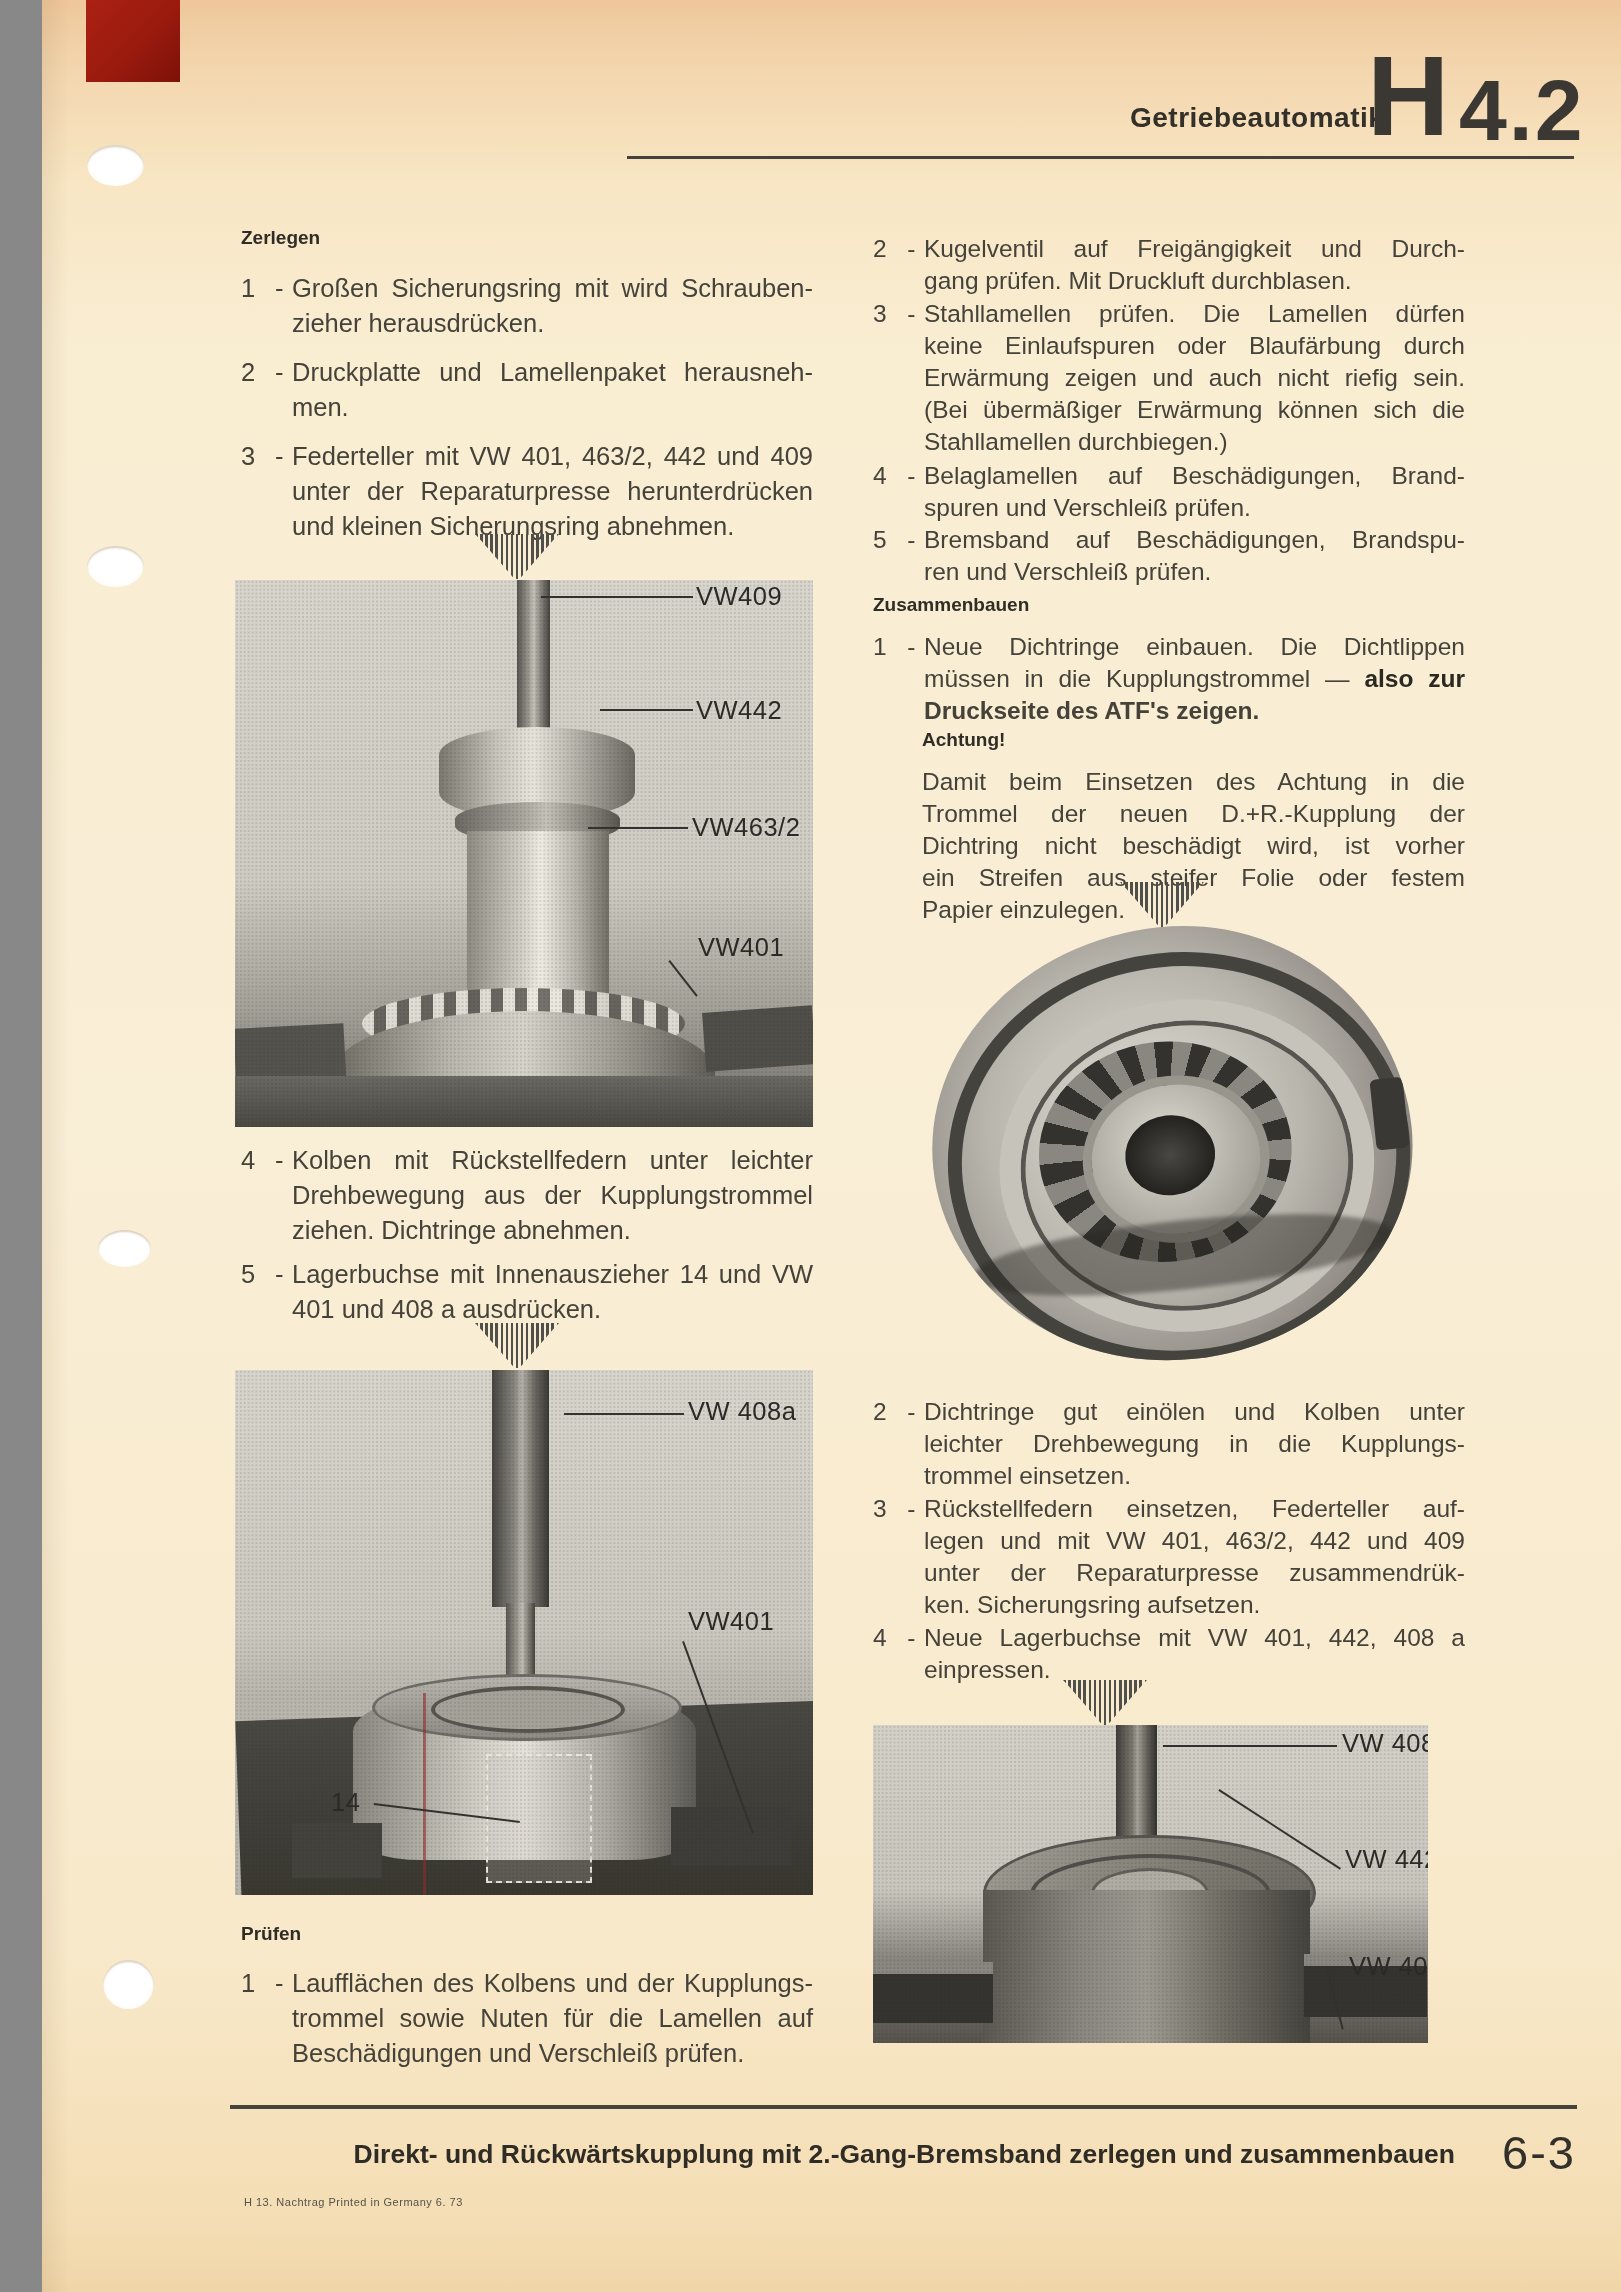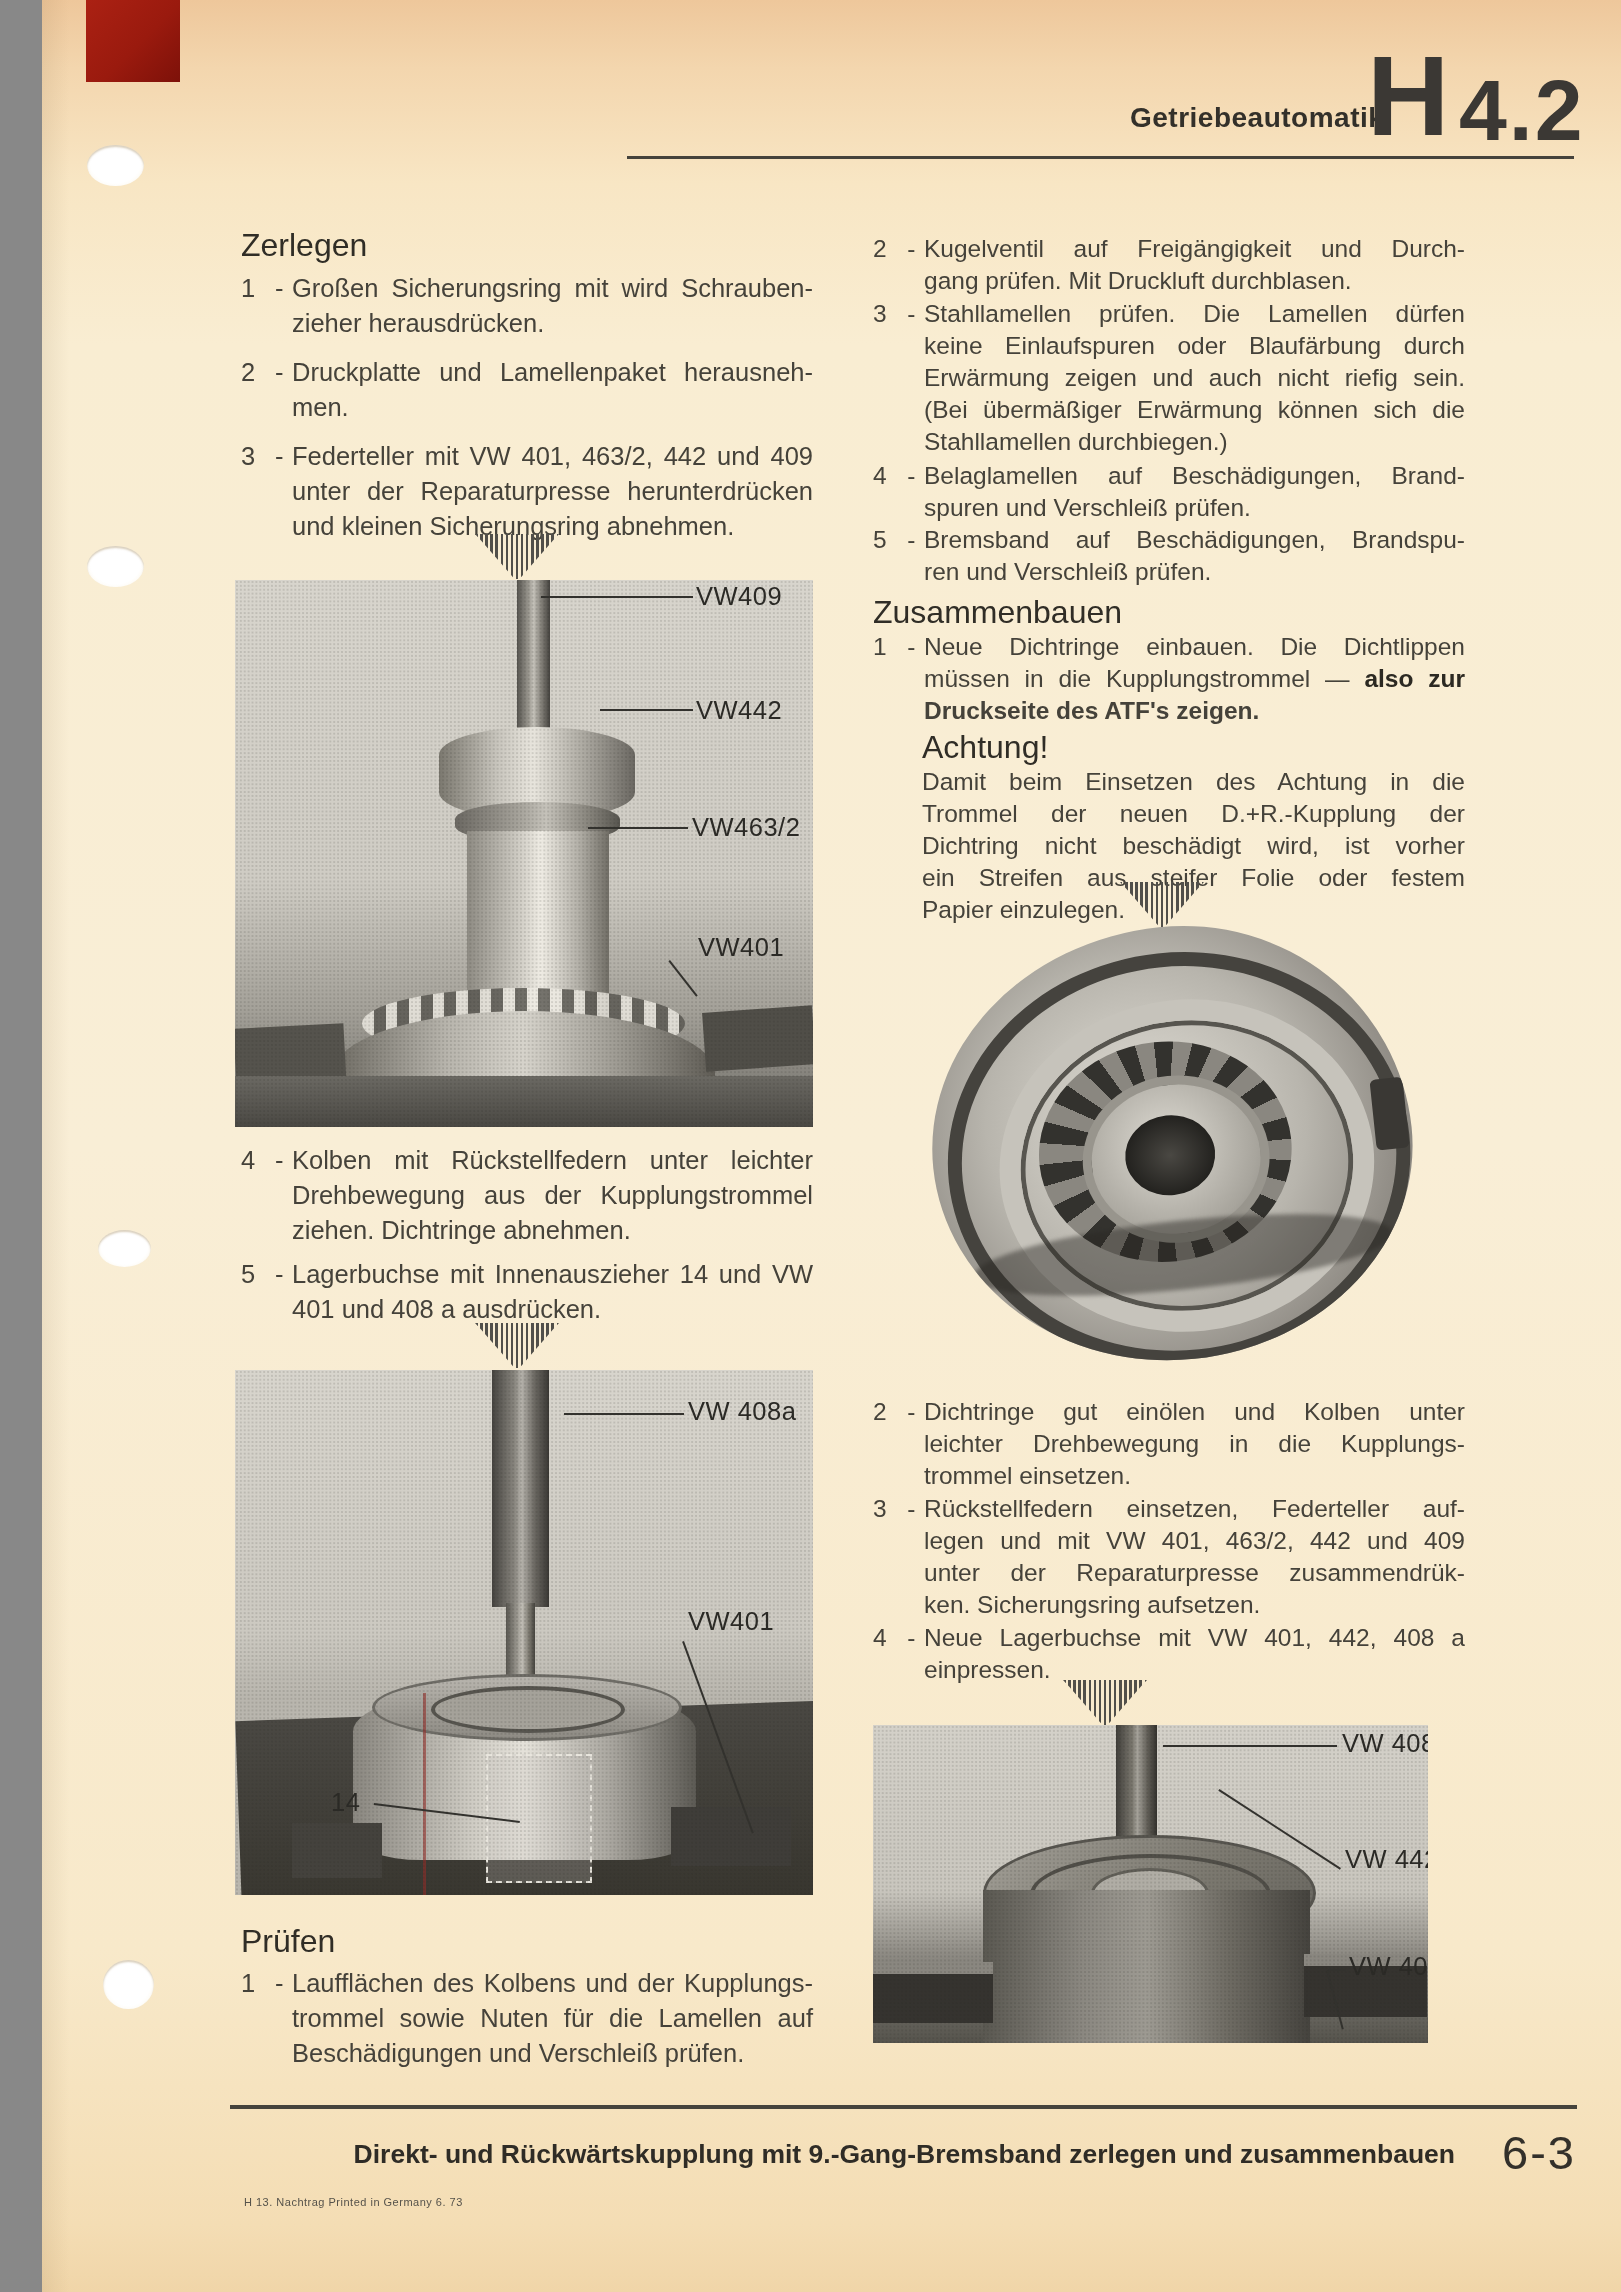--- a/index.html
+++ b/index.html
@@ -20,21 +20,21 @@
     background:linear-gradient(135deg,#ab2113 0%,#9a1a0e 55%,#7d1109 100%);}
   
   .hole{background:radial-gradient(ellipse at 50% 42%, #ffffff 0 62%, #fdfaf2 78%, #e9dcc0 100%);
     border-radius:50%; box-shadow:0 2px 2px rgba(150,120,70,.35) inset;}
   
   .hdr-label{font-weight:bold; font-size:28px; color:#33302a; letter-spacing:0.5px;}
   .hdr-H{font-weight:bold; font-size:114px; line-height:1; color:#3b3834;}
   .hdr-num{font-weight:bold; font-size:86px; line-height:1; color:#3b3834; letter-spacing:2px;}
   .rule{background:#45433c;}
   
-  .h1{font-weight:normal; font-size:32px; color:#302d26;}
+  .h1{font-weight:bold; font-size:19px; color:#302d26;}
   .item{position:absolute; display:flex; }
   .fl{font-size:25.5px; line-height:35px;}
   .fr{font-size:24.5px; line-height:32px;}
   .num{width:25.5px; flex:none;}
   .dash{width:25.5px; flex:none; text-align:center;}
   .txt{flex:1;}
   .ln{display:block;}
   .j{text-align:justify; text-align-last:justify;}
   b{color:#2c2922;}
   
@@ -303,18 +303,18 @@
     <div class="leader" style="left:290px; top:19.6px; width:174px;"></div>
     <div class="plabel" style="left:469px; top:3.9px;">VW 408a</div>
     <div class="leader" style="left:323px; top:143px; width:145px; transform:rotate(33deg); transform-origin:right top;"></div>
     <div class="plabel" style="left:472px; top:120px;">VW 442</div>
     <div class="leader" style="left:455px; top:244px; width:17.6px;"></div>
     <div class="leader" style="left:455px; top:245px; width:61px; transform:rotate(75deg); transform-origin:left top;"></div>
     <div class="plabel" style="left:476px; top:227px;">VW 401</div>
   </div>
 
   <div class="abs rule" style="left:188px; top:2105px; width:1347px; height:3.9px;"></div>
-  <div class="abs f-title" style="left:294px; top:2139px; width:1119px;">Direkt- und Rückwärtskupplung mit 9.-Gang-Bremsband zerlegen und zusammenbauen</div>
+  <div class="abs f-title" style="left:294px; top:2139px; width:1119px;">Direkt- und Rückwärtskupplung mit 2.-Gang-Bremsband zerlegen und zusammenbauen</div>
   <div class="abs f-page" style="left:1460px; top:2125px;">6-3</div>
   <div class="abs f-imprint" style="left:202px; top:2196px;">H   13. Nachtrag   Printed in Germany   6. 73</div>
 
 </div>
 
 
 </body></html>

